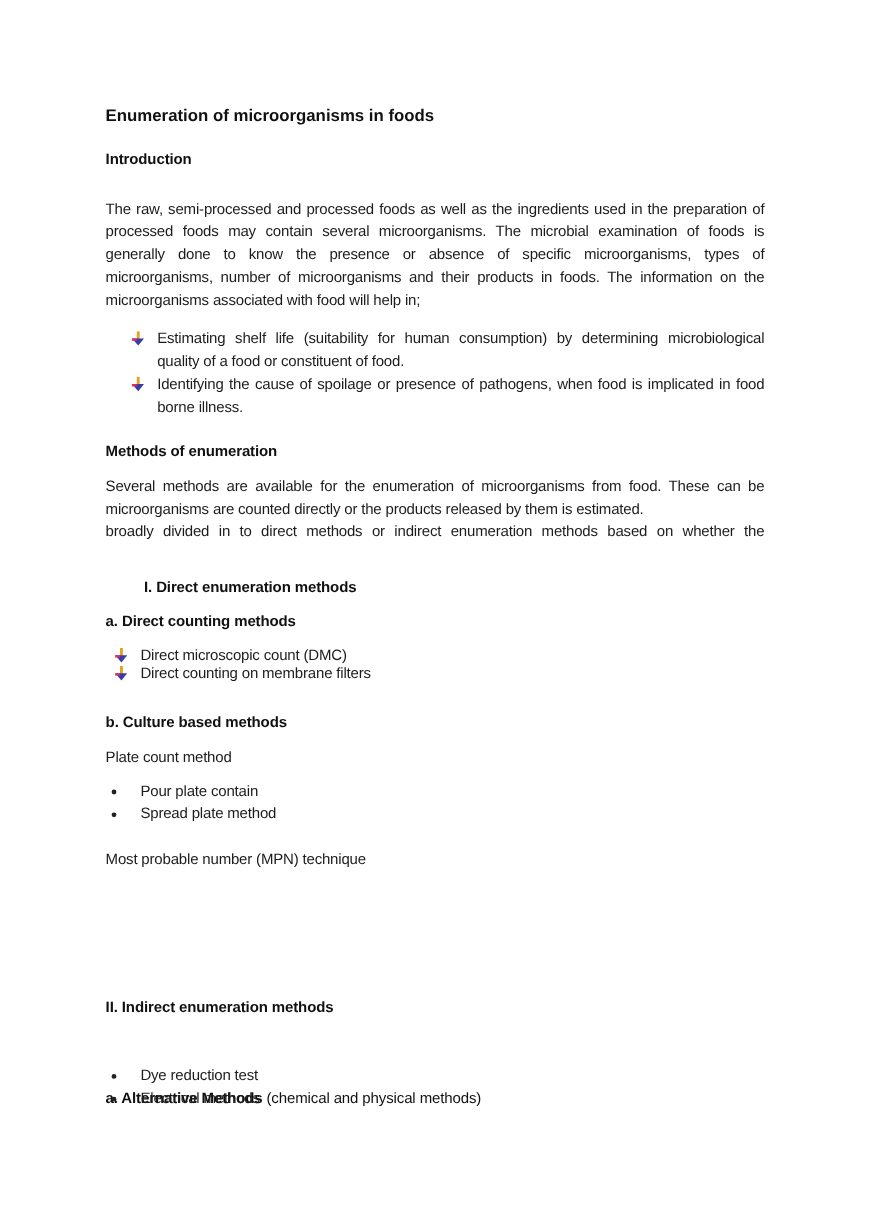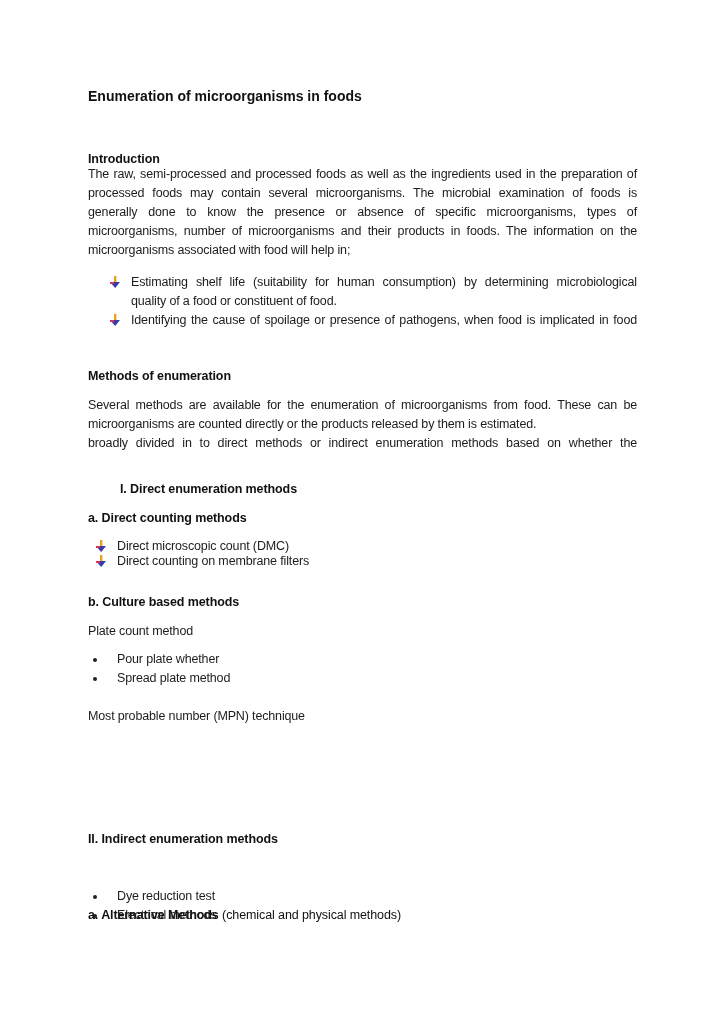--- a/index.html
+++ b/index.html
@@ -30,21 +30,21 @@
     .bullet .txt { margin-left: 24px; }
     .normal { font-weight: normal; }
   </style>
 </head>
 <body>
 
 <div class="page">
 
   <div class="title" style="top:88px;">Enumeration of microorganisms in foods</div>
 
-  <div class="h" style="top:152px;">Introduction</div>
+  <div class="h" style="top:126px;">Introduction</div>
 
   <div class="p" style="top:165px;">
     <span class="line">The raw, semi-processed and processed foods as well as the ingredients used in the preparation of</span>
     <span class="line">processed foods may contain several microorganisms. The microbial examination of foods is</span>
     <span class="line">generally done to know the presence or absence of specific microorganisms, types of</span>
     <span class="line">microorganisms, number of microorganisms and their products in foods. The information on the</span>
     <span class="line last">microorganisms associated with food will help in;</span>
   </div>
 
   <div class="arrow-item" style="top:273px;">
@@ -60,20 +60,21 @@
   </div>
 
   <div class="arrow-item" style="top:311px;">
     <svg class="icon" viewBox="0 0 12 13">
       <rect x="5" y="0" width="2.4" height="7" fill="#e8a21a"></rect>
       <polygon points="1,6 11,6 6.2,12" fill="#3a3aa8"></polygon>
       <rect x="1" y="6" width="4" height="2" fill="#d6335a"></rect>
     </svg>
     <span class="txt">
       <span class="line">Identifying the cause of spoilage or presence of pathogens, when food is implicated in food</span>
+      <span class="line last">borne illness.</span>
     </span>
   </div>
 
   <div class="h" style="top:369px;">Methods of enumeration</div>
 
   <div class="p" style="top:396px;">
     <span class="line">Several methods are available for the enumeration of microorganisms from food. These can be</span>
     <span class="line last">microorganisms are counted directly or the products released by them is estimated.</span>
     <span class="line">broadly divided in to direct methods or indirect enumeration methods based on whether the</span>
   </div>
@@ -99,21 +100,21 @@
     </svg>
     <span class="txt">Direct counting on membrane filters</span>
   </div>
 
   <div class="h" style="top:595px;">b. Culture based methods</div>
 
   <div class="plain" style="top:624px;">Plate count method</div>
 
   <div class="bullet" style="top:650px;">
     <span class="dot"></span>
-    <span class="txt">Pour plate whether</span>
+    <span class="txt">Pour plate contain</span>
   </div>
 
   <div class="bullet" style="top:669px;">
     <span class="dot"></span>
     <span class="txt">Spread plate method</span>
   </div>
 
   <div class="plain" style="top:709px;">Most probable number (MPN) technique</div>
 
   <div class="h" style="top:832px;">II. Indirect enumeration methods</div>

